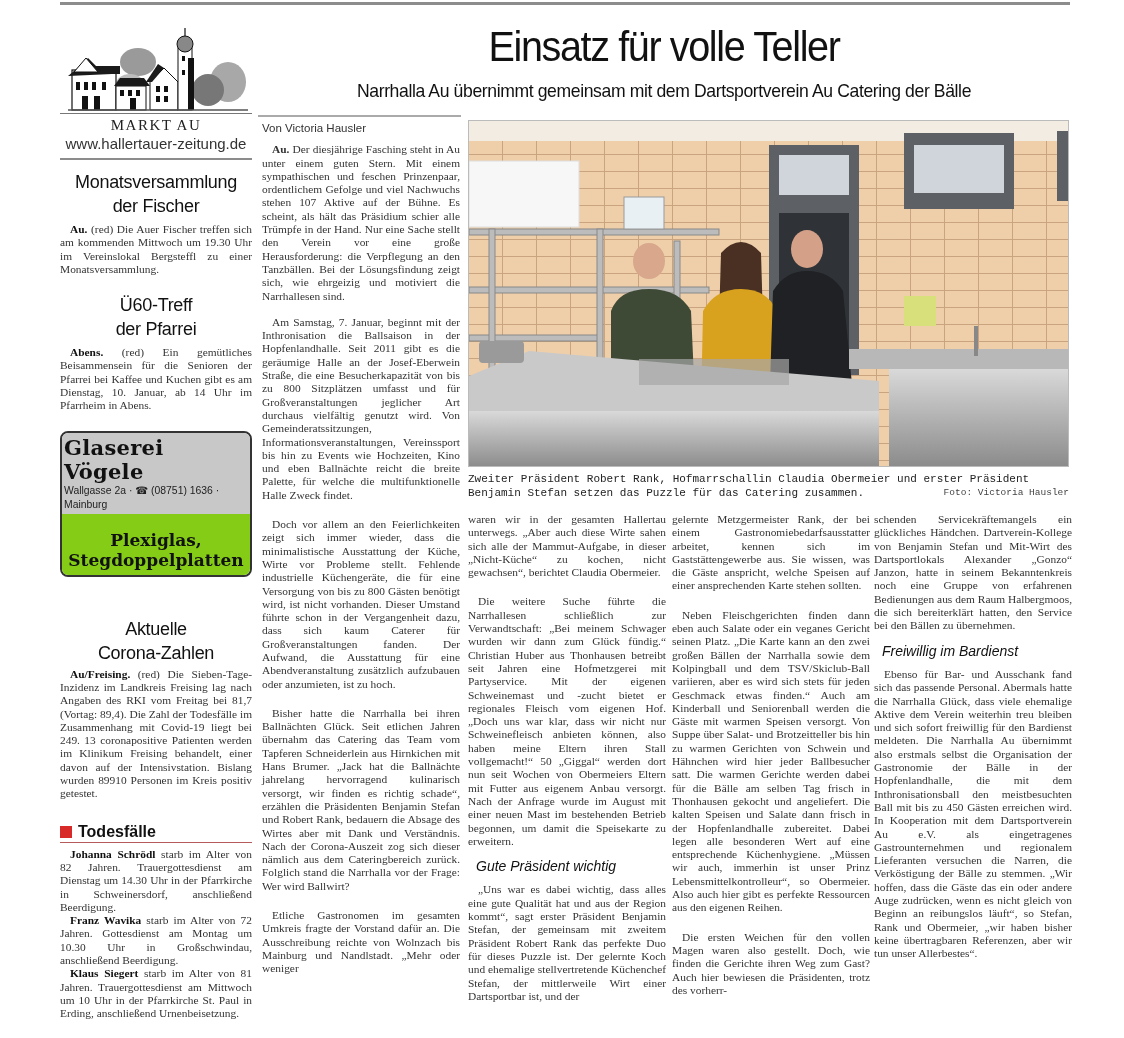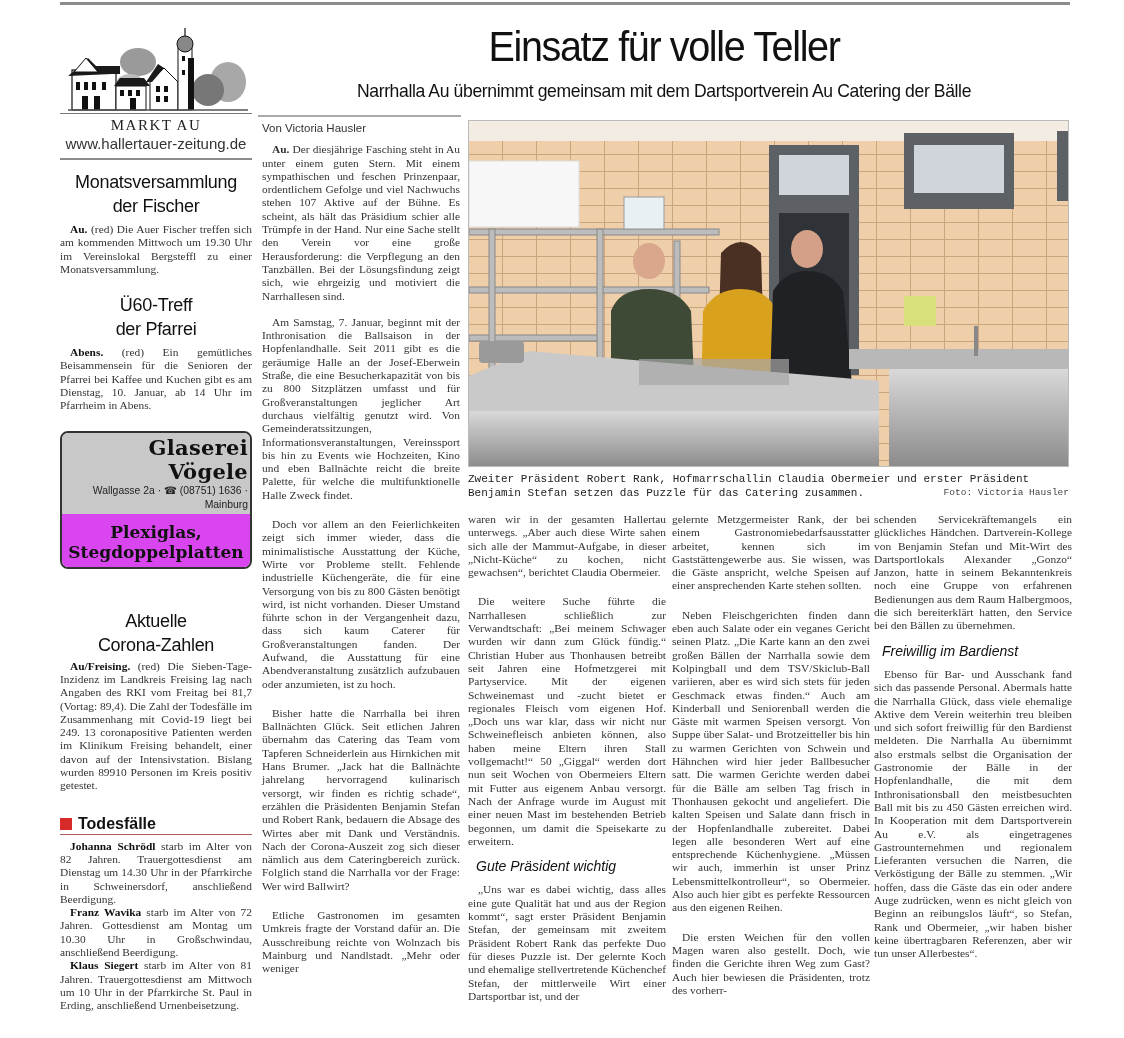--- a/index.html
+++ b/index.html
@@ -14,24 +14,24 @@
   .logo-rule { position: absolute; left: 0; top: 103px; width: 192px; height: 1px; background: #777; }
   .markt { text-align: center; font-family: "Liberation Serif", serif; font-size: 15px; letter-spacing: 1.5px; margin-top: 2px; color: #222; }
   .url { text-align: center; font-size: 15px; font-family: Liberation Sans, sans-serif; color: #333; margin-top: 1px; }
   .rule2 { height: 2px; background: #8c8c8c; margin-top: 6px; }
   .lhead { font-family: "Liberation Sans", sans-serif; font-size: 18px; text-align: center; line-height: 24px; color: #111; letter-spacing: -0.3px; }
   .lbody { font-family: "Liberation Serif", serif; font-size: 11.4px; line-height: 13.3px; text-align: justify; color: #333; }
   .lbody b { color: #111; }
   .ind { text-indent: 10px; }
 
   .ad { border: 2px solid #333; border-radius: 8px; overflow: hidden; margin-top: 18px; }
-  .ad-top { background: #c8c8c8; padding: 3px 2px 2px; text-align: right; }
+  .ad-top { background: #c8c8c8; padding: 3px 2px 2px; text-align: left; }
   .ad-title { font-family: "DejaVu Serif", serif; font-weight: bold; font-size: 21px; line-height: 24px; color: #111; letter-spacing: 0.3px; }
   .ad-addr { font-family: "Liberation Sans", sans-serif; font-size: 10.4px; color: #222; line-height: 14px; }
-  .ad-bottom { background: #d946ef; text-align: center; padding: 8px 0 5px; }
+  .ad-bottom { background: #84cc16; text-align: center; padding: 16px 0 5px; }
   .ad-line { font-family: "DejaVu Serif", serif; font-weight: bold; font-size: 17px; line-height: 20px; color: #111; }
 
   .todes-head { display: flex; align-items: center; font-family: "Liberation Sans", sans-serif; font-size: 16px; font-weight: bold; color: #111; padding-bottom: 1px; border-bottom: 1px solid #b65b5b; }
   .redsq { width: 12px; height: 12px; background: #d92a2a; margin-right: 6px; }
 
   
   .headline { position: absolute; left: 258px; top: 22px; width: 812px; text-align: center; font-family: "Liberation Sans", sans-serif; font-size: 43px; color: #111; letter-spacing: -1.5px; transform: scaleX(0.92); }
   .subline { position: absolute; left: 258px; top: 80px; width: 812px; text-align: center; font-family: "Liberation Sans", sans-serif; font-size: 18.5px; color: #111; letter-spacing: -0.4px; transform: scaleX(0.95); }
 
   

